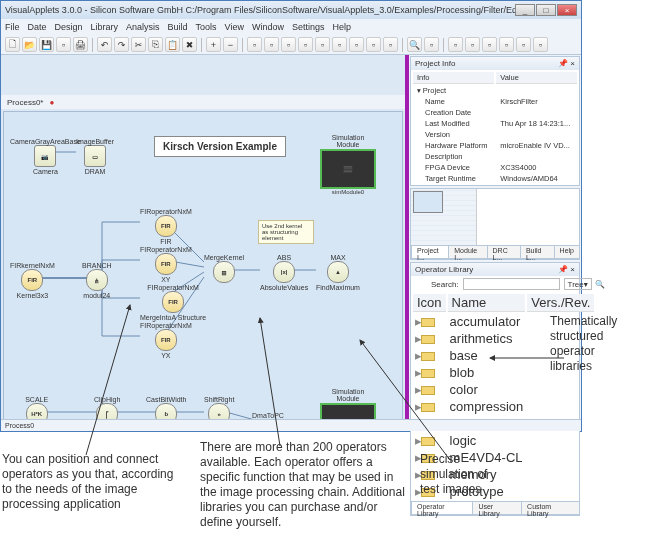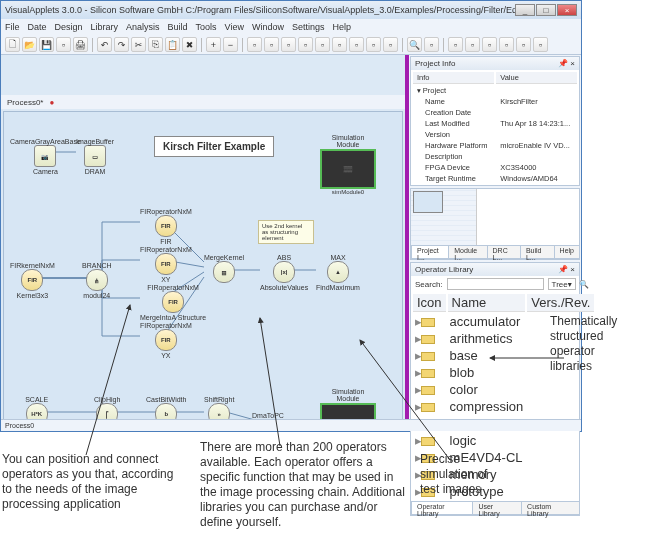--- a/index.html
+++ b/index.html
@@ -39,21 +39,21 @@
 .info-table th { text-align: left; background: #f0f3f8; padding: 1px 4px; font-weight: normal; border-bottom: 1px solid #ddd; }
 .info-table td { padding: 0 4px; }
 .info-table td:first-child { padding-left: 12px; }
 .info-table .grp td { padding-left: 4px; margin-left: 42px; }
 .preview { height: 56px; background: #fff; display: flex; }
 .preview .mini { width: 66px; border-right: 1px solid #ccc; background: repeating-linear-gradient(0deg,#eef3fa,#eef3fa 4px,#e4ecf6 4px,#e4ecf6 5px),repeating-linear-gradient(90deg,transparent,transparent 4px,#e4ecf6 4px,#e4ecf6 5px); position: relative; }
 .preview .mini .th { width: 30px; height: 22px; background: #d7e6f4; border: 1px solid #888; position: absolute; top: 2px; left: 2px; }
 .tabrow { display: flex; height: 14px; background: #eef3fa; font-size: 7px; }
 .tabrow .tab { padding: 1px 5px; border: 1px solid #b8c8db; background: #f4f4f4; margin-right: -1px; }
 .tabrow .tab.active { background: #fff; }
-.op-search { display: flex; align-items: center; height: 16px; padding: 0 4px; gap: 4px; font-size: 8px; }
+.op-search { display: flex; align-items: center; height: 16px; padding: 0 20px; gap: 4px; font-size: 8px; }
 .op-search input { flex: 1; height: 12px; border: 1px solid #bbb; font-size: 7px; padding: 0 2px; }
 .op-search .sel { border: 1px solid #bbb; padding: 0 3px; height: 12px; display: flex; align-items: center; }
 .op-list { font-size: 13px; }
 .op-list th { text-align: left; background: #f0f3f8; padding: 1px 4px; font-weight: normal; border-bottom: 1px solid #ddd; }
 .op-list td { padding: 0 2px; }
 .op-list .fold { width: 14px; height: 9px; display: inline-block; background: #f3d673; border: 1px solid #c8a840; vertical-align: middle; margin-right: 2px; }
 .op-list .tri { display: inline-block; width: 6px; color: #888; }
 .statusbar { position: absolute; bottom: 0; left: 0; right: 0; height: 12px; background: #eef3fa; font-size: 7px; padding: 0 4px; display: flex; align-items: center; border-top: 1px solid #b8c8db; }
 .arrow-line { position: absolute; pointer-events: none; }
 .callout { position: absolute; font-size: 12px; color: #333; line-height: 1.25; }
@@ -136,21 +136,21 @@
           <path d="M30 166 L98 166 L98 148 L136 148"></path>
           <path d="M30 166 L98 166 L98 186 L136 186"></path>
           <path d="M30 166 L98 166 L98 224 L136 224"></path>
           <path d="M160 110 L200 150 M160 148 L200 155 M160 186 L200 160 M160 224 L200 165"></path>
           <path d="M222 158 L256 158"></path>
           <path d="M280 158 L312 158"></path>
           <path d="M38 300 L74 300 L112 300 L154 300 L200 300"></path>
           <path d="M222 300 L258 310"></path>
         </svg>
 
-        <div class="title-box" style="left:150px;top:24px">Kirsch Filter Example</div>
+        <div class="title-box" style="left:150px;top:24px">Kirsch Version Example</div>
 
         <div class="node" style="left:6px;top:26px">
           <div class="lbl">CameraGrayAreaBase</div>
             <div class="ic sq">📷</div>
             <div class="lbl">Camera</div>
         </div>
         <div class="node" style="left:72px;top:26px">
           <div class="lbl">ImageBuffer</div>
             <div class="ic sq">▭</div>
             <div class="lbl">DRAM</div>

